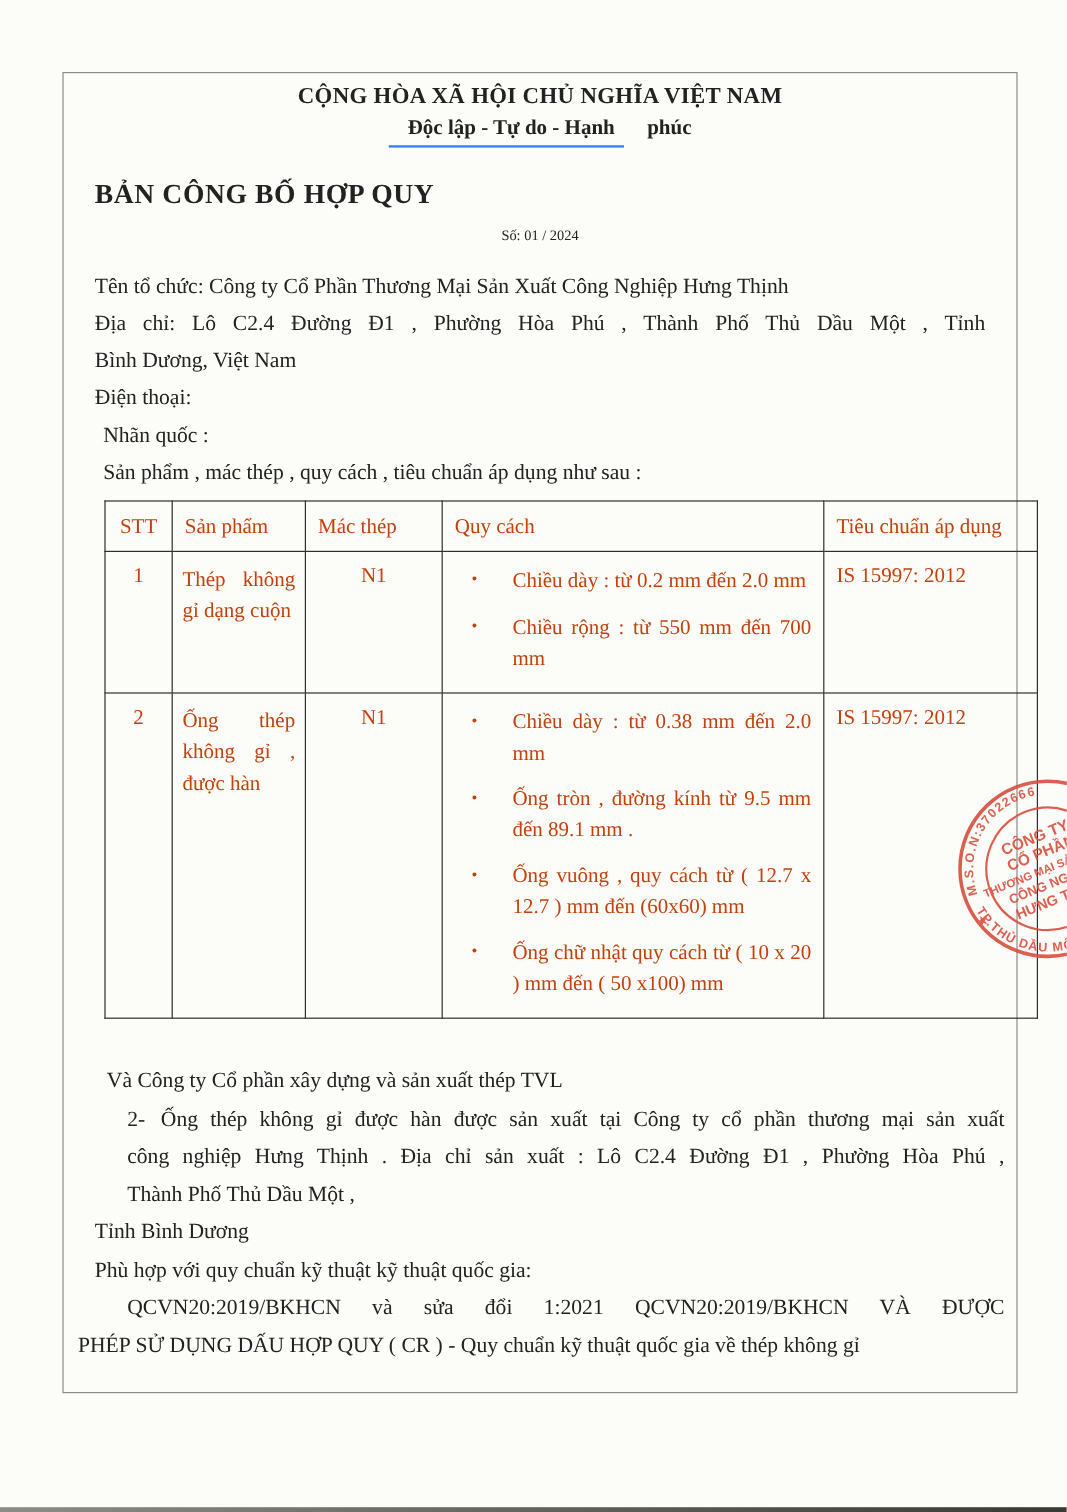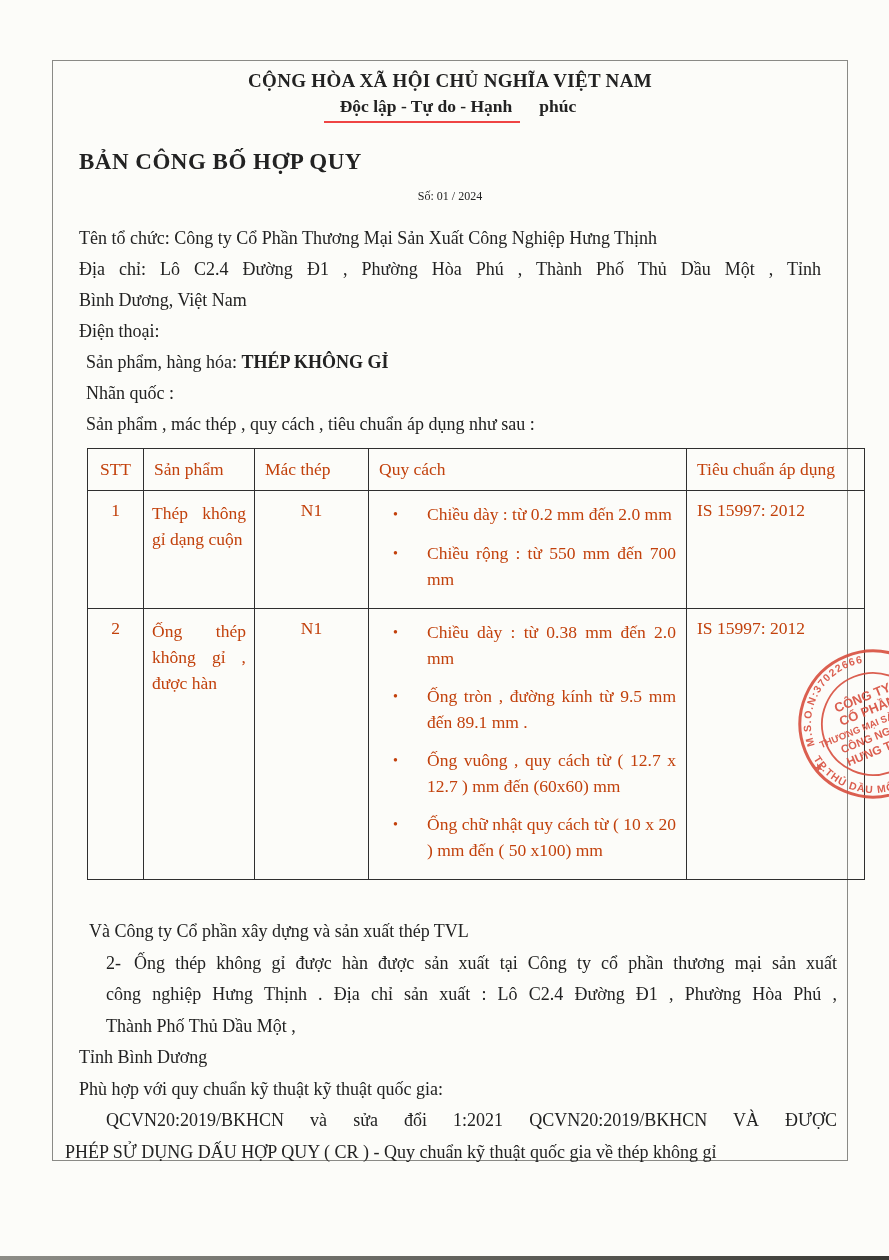--- a/index.html
+++ b/index.html
@@ -33,21 +33,21 @@
     box-sizing:border-box;
     padding:6px 26px 4px 26px;
   }
 
   .nat-title {
     text-align:center; font-weight:bold;
     font-size:19px; line-height:24px;
     letter-spacing:0.3px; margin-top:2px;
   }
   .motto-wrap { text-align:center; margin-top:2px; font-weight:bold; font-size:17.5px; line-height:22px; }
-  .motto-underline { display:inline-block; border-bottom:2px solid #ef4444; padding:0 8px 4px 16px; }
+  .motto-underline { display:inline-block; border-bottom:2px solid #3b82f6; padding:0 8px 4px 16px; }
   .motto-tail { margin-left:19px; }
 
   .doc-title {
     text-align:left; font-weight:bold;
     font-size:23px; line-height:26px;
     letter-spacing:0.5px; margin-top:26px;
   }
   .doc-no { text-align:center; font-size:12px; margin-top:10px; line-height:22px; }
 
   .info { margin-top:16px; font-size:18px; line-height:31px; }
@@ -117,21 +117,20 @@
   </div>
 
   <div class="doc-title">BẢN CÔNG BỐ HỢP QUY</div>
   <div class="doc-no">Số: 01 / 2024</div>
 
   <div class="info">
     <div class="line">Tên tổ chức: Công ty Cổ Phần Thương Mại Sản Xuất Công Nghiệp Hưng Thịnh</div>
     <div class="line jl">Địa chỉ: Lô C2.4 Đường Đ1 , Phường Hòa Phú , Thành Phố Thủ Dầu Một , Tỉnh</div>
     <div class="line">Bình Dương, Việt Nam</div>
     <div class="line">Điện thoại:</div>
-    <div class="line indented"><span>Sản phẩm, hàng hóa: </span><span class="product-value">THÉP KHÔNG GỈ</span></div>
     <div class="line indented">Nhãn quốc :</div>
     <div class="line indented">Sản phẩm , mác thép , quy cách , tiêu chuẩn áp dụng như sau :</div>
   </div>
 
   <table class="doc-table">
     <colgroup>
       <col class="c-stt">
         <col class="c-sp">
         <col class="c-mt">
         <col class="c-qc">

